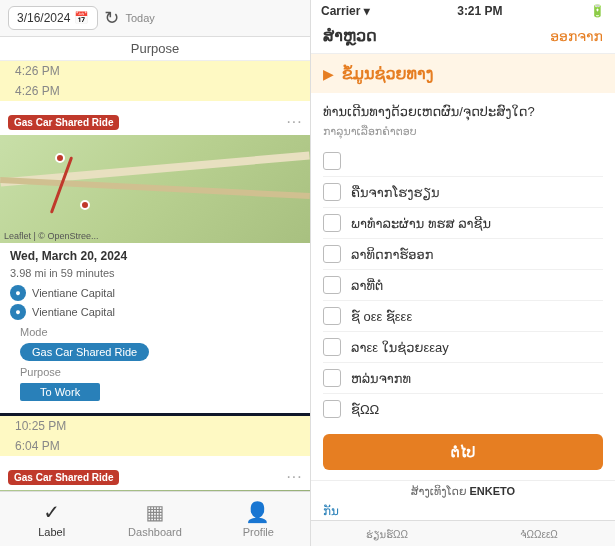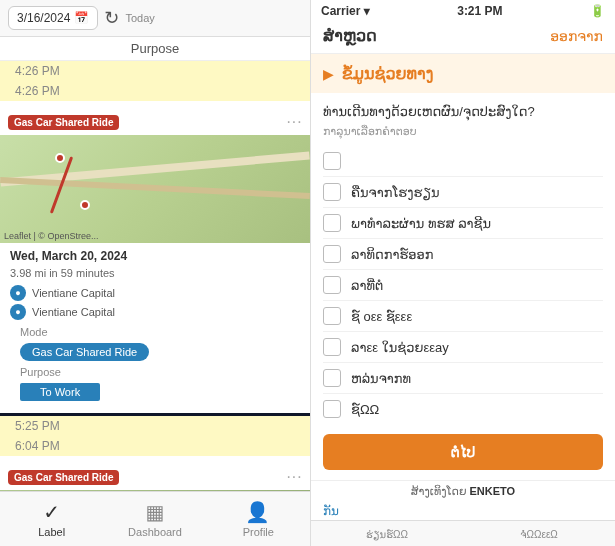--- a/index.html
+++ b/index.html
@@ -427,21 +427,21 @@
           <span>Vientiane Capital</span>
         </div>
         <div class="section-label">Mode</div>
         <div class="mode-pill">Gas Car Shared Ride</div>
         <div class="section-label">Purpose</div>
         <div class="purpose-pill">To Work</div>
       </div>
     </div>
 
     <div class="time-marker">
-      <span>5:25 PM</span>
+      <span>10:25 PM</span>
     </div>
     <div class="time-marker">
       <span>6:04 PM</span>
     </div>
 
     <div class="trip-card">
       <div class="trip-header">
         <span class="trip-mode-badge">Gas Car Shared Ride</span>
         <span class="trip-more">···</span>
       </div>

